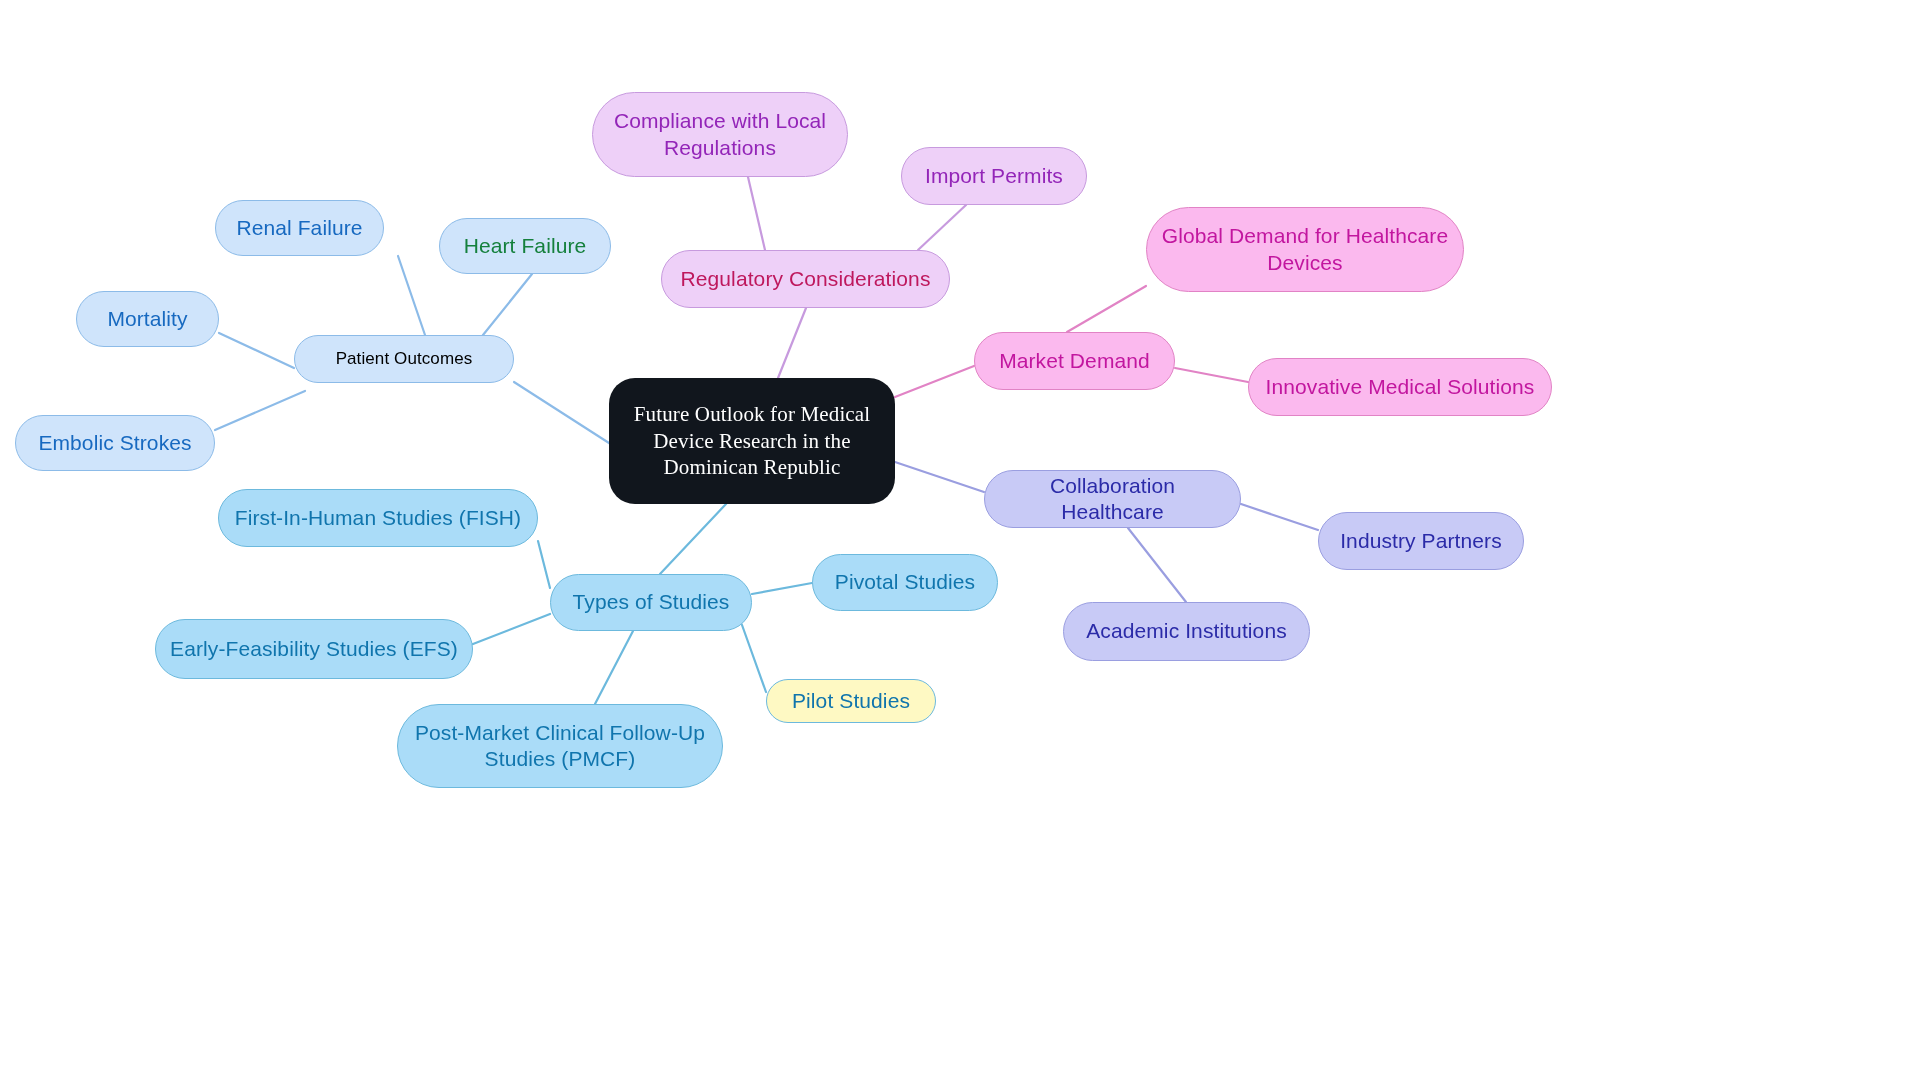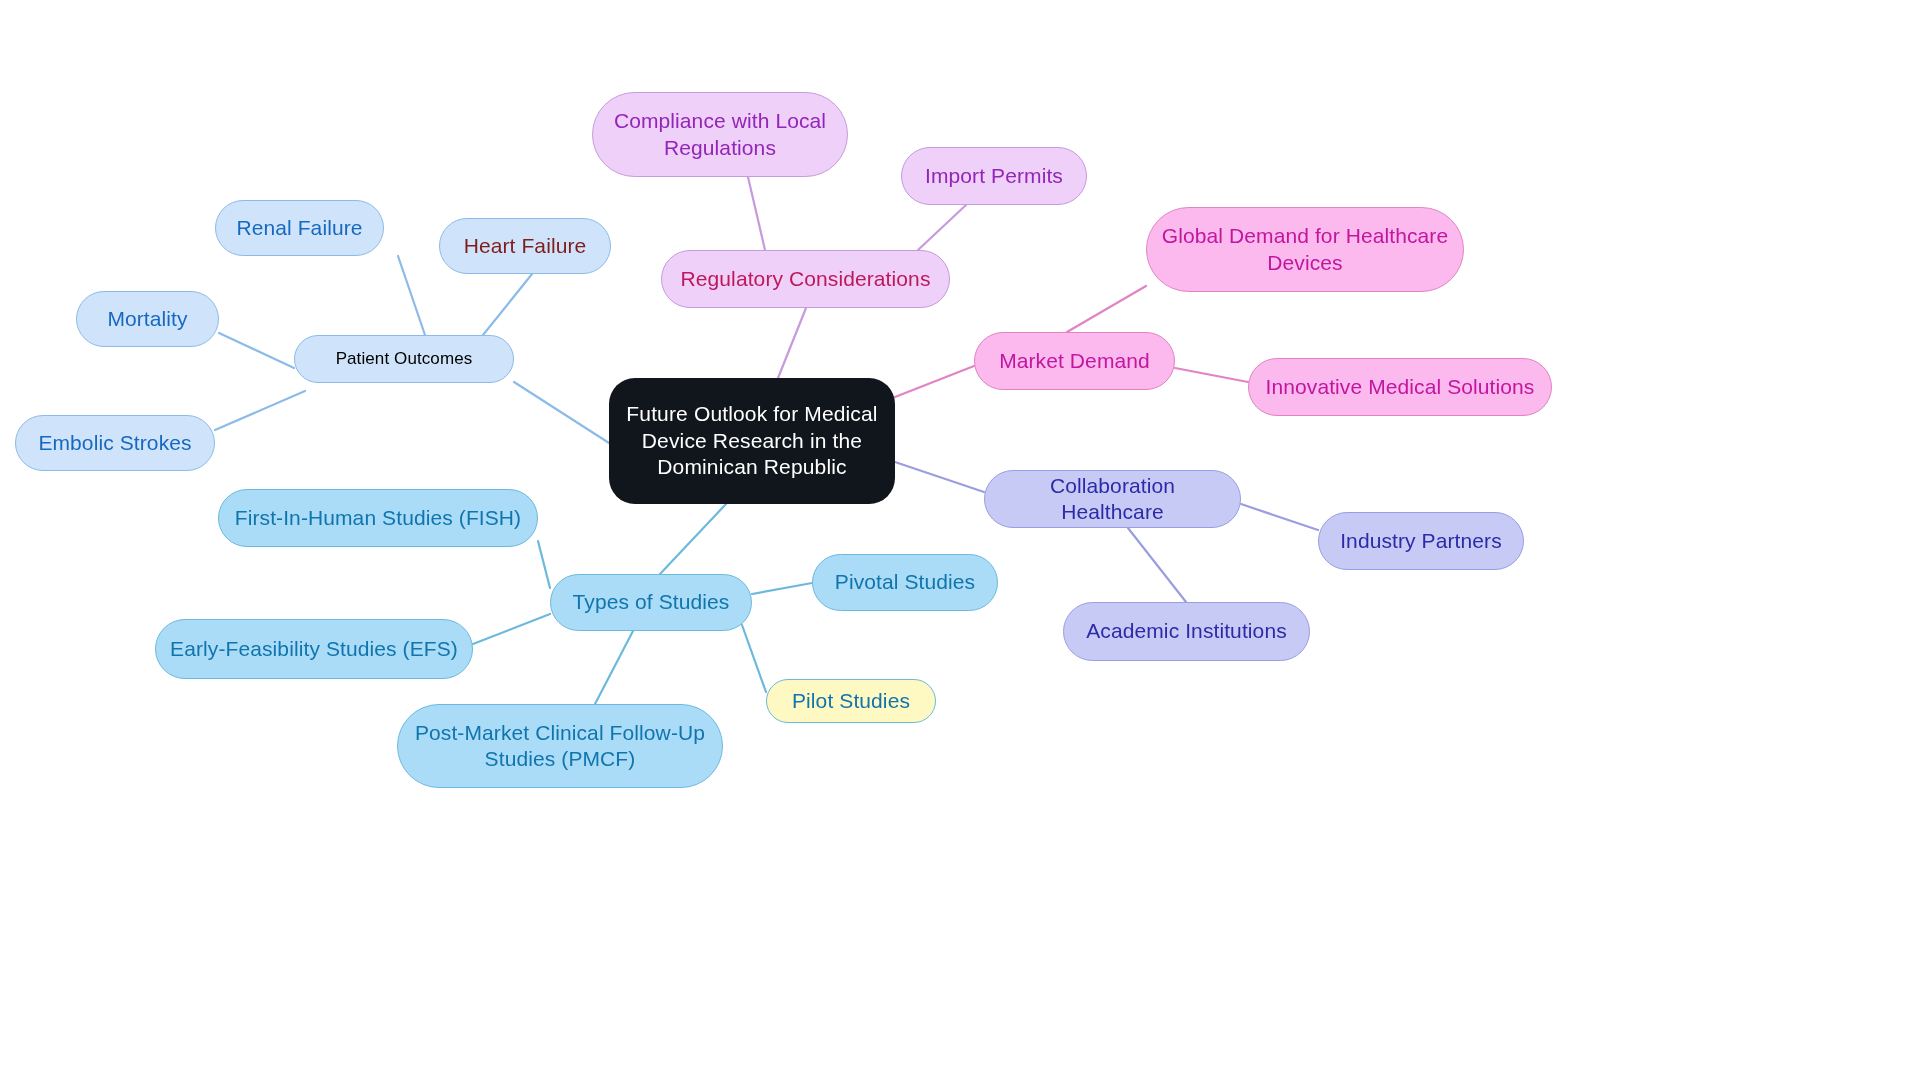--- a/index.html
+++ b/index.html
@@ -40,20 +40,21 @@
     white-space: pre-line;
     padding: 6px 14px;
     letter-spacing: 0.1px;
   }
   .node.root {
     border-radius: 26px;
     border-width: 0;
     color: #ffffff;
     background: #11161d;
     letter-spacing: 0.15px;
+    font-family: Liberation Serif, serif;
   }
 </style>
 </head>
 <body>
 
 <div id="canvas" style="width: 1920px; height: 1083px; background: rgb(255, 255, 255);">
   <svg id="edge-layer" viewBox="0 0 1920 1083" xmlns="http://www.w3.org/2000/svg">
       <line x1="609" y1="443" x2="514" y2="382" stroke="#8cbbe8" stroke-width="2.2" stroke-linecap="round"></line>
       <line x1="425" y1="335" x2="398" y2="256" stroke="#8cbbe8" stroke-width="2.2" stroke-linecap="round"></line>
       <line x1="483" y1="335" x2="532" y2="274" stroke="#8cbbe8" stroke-width="2.2" stroke-linecap="round"></line>
@@ -74,21 +75,21 @@
       <line x1="895" y1="462" x2="984" y2="492" stroke="#9a9ee0" stroke-width="2.2" stroke-linecap="round"></line>
       <line x1="1241" y1="504" x2="1318" y2="530" stroke="#9a9ee0" stroke-width="2.2" stroke-linecap="round"></line>
       <line x1="1128" y1="528" x2="1186" y2="602" stroke="#9a9ee0" stroke-width="2.2" stroke-linecap="round"></line>
     </svg>
   <div id="node-layer">
       <div class="node root" style="left: 609px; top: 378px; width: 286px; height: 126px; font-size: 21px;">Future Outlook for Medical
 Device Research in the
 Dominican Republic</div>
       <div class="node" style="left: 294px; top: 335px; width: 220px; height: 48px; font-size: 17px; background: rgb(207, 228, 251); border-color: rgb(140, 187, 232); color: #000000;">Patient Outcomes</div>
       <div class="node" style="left: 215px; top: 200px; width: 169px; height: 56px; font-size: 21px; background: rgb(207, 228, 251); border-color: rgb(140, 187, 232); color: rgb(23, 105, 192);">Renal Failure</div>
-      <div class="node" style="left: 439px; top: 218px; width: 172px; height: 56px; font-size: 21px; background: rgb(207, 228, 251); border-color: rgb(140, 187, 232); color: #7f1d1d;">Heart Failure</div>
+      <div class="node" style="left: 439px; top: 218px; width: 172px; height: 56px; font-size: 21px; background: rgb(207, 228, 251); border-color: rgb(140, 187, 232); color: #15803d;">Heart Failure</div>
       <div class="node" style="left: 76px; top: 291px; width: 143px; height: 56px; font-size: 21px; background: rgb(207, 228, 251); border-color: rgb(140, 187, 232); color: rgb(23, 105, 192);">Mortality</div>
       <div class="node" style="left: 15px; top: 415px; width: 200px; height: 56px; font-size: 21px; background: rgb(207, 228, 251); border-color: rgb(140, 187, 232); color: rgb(23, 105, 192);">Embolic Strokes</div>
       <div class="node" style="left: 550px; top: 574px; width: 202px; height: 57px; font-size: 21px; background: rgb(170, 220, 248); border-color: rgb(108, 185, 221); color: rgb(16, 117, 173);">Types of Studies</div>
       <div class="node" style="left: 218px; top: 489px; width: 320px; height: 58px; font-size: 21px; background: rgb(170, 220, 248); border-color: rgb(108, 185, 221); color: rgb(16, 117, 173);">First-In-Human Studies (FISH)</div>
       <div class="node" style="left: 155px; top: 619px; width: 318px; height: 60px; font-size: 21px; background: rgb(170, 220, 248); border-color: rgb(108, 185, 221); color: rgb(16, 117, 173);">Early-Feasibility Studies (EFS)</div>
       <div class="node" style="left: 812px; top: 554px; width: 186px; height: 57px; font-size: 21px; background: rgb(170, 220, 248); border-color: rgb(108, 185, 221); color: rgb(16, 117, 173);">Pivotal Studies</div>
       <div class="node" style="left: 766px; top: 679px; width: 170px; height: 44px; font-size: 21px; background: #fef9c3; border-color: rgb(108, 185, 221); color: rgb(16, 117, 173);">Pilot Studies</div>
       <div class="node" style="left: 397px; top: 704px; width: 326px; height: 84px; font-size: 21px; background: rgb(170, 220, 248); border-color: rgb(108, 185, 221); color: rgb(16, 117, 173);">Post-Market Clinical Follow-Up
 Studies (PMCF)</div>
       <div class="node" style="left: 661px; top: 250px; width: 289px; height: 58px; font-size: 21px; background: rgb(238, 208, 248); border-color: rgb(199, 154, 222); color: #be185d;">Regulatory Considerations</div>

